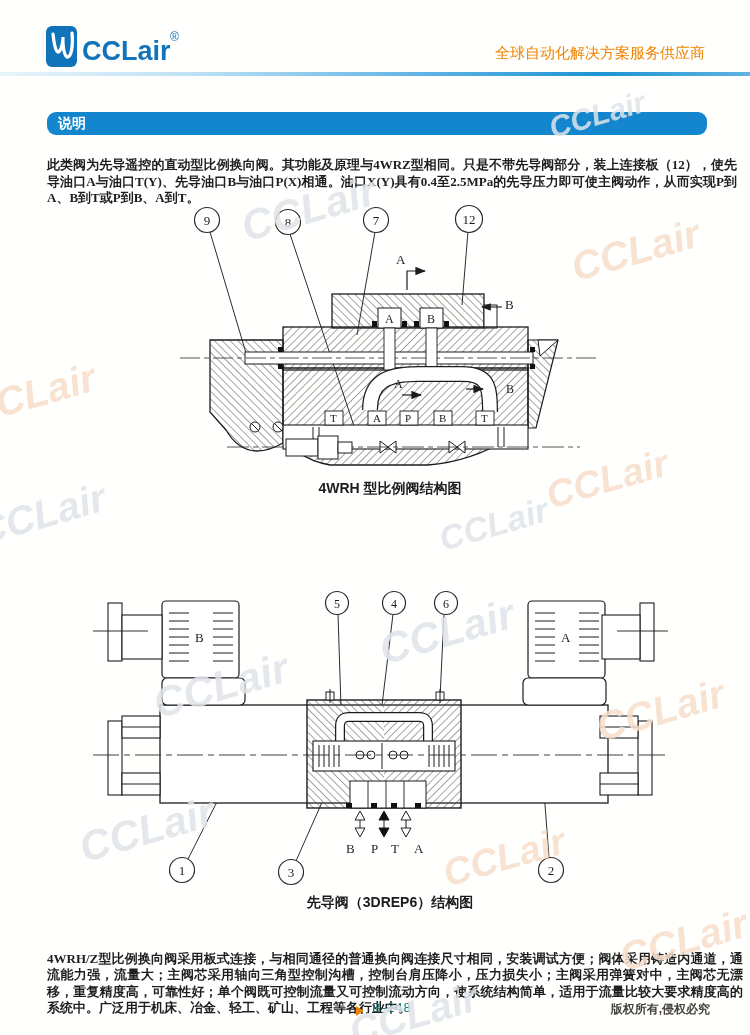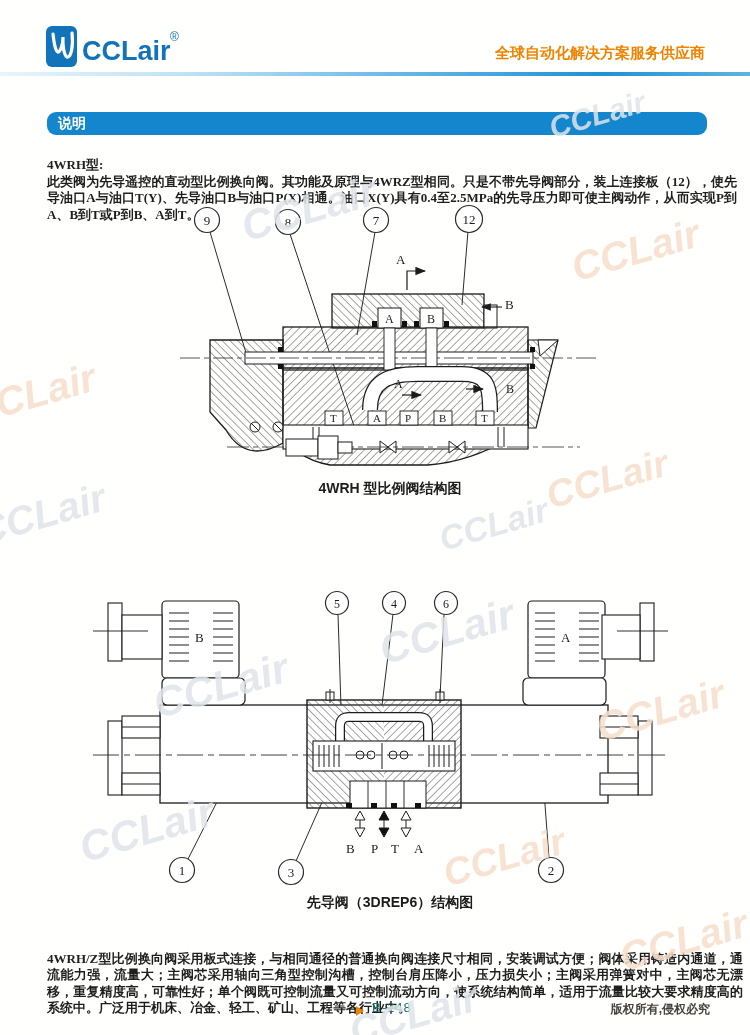--- a/index.html
+++ b/index.html
@@ -4,21 +4,21 @@
 <style>
   html,body{margin:0;padding:0;background:#fff;}
   #page{position:relative;width:750px;height:1035px;background:#fffffe;overflow:hidden;
         font-family:"Liberation Serif","DejaVu Serif",serif;color:#222;padding-left:29px;}
   
   #logo-box{position:absolute;left:46px;top:26px;width:31px;height:41px;border-radius:6px;background:#1173b9;}
   #logo-text{position:absolute;left:82px;top:36px;font-family:"Liberation Sans","DejaVu Sans",sans-serif;
              font-weight:bold;font-size:27px;color:#1173b9;letter-spacing:0px;}
   #logo-reg{position:absolute;left:170px;top:30px;font-size:12px;color:#1173b9;font-family:"Liberation Sans",sans-serif;}
   #tagline{position:absolute;left:300px;top:44px;width:405px;text-align:right;
-           font-family:"Liberation Sans","DejaVu Sans",sans-serif;font-weight:bold;font-size:15px;color:#f08300;}
+           font-family:"Liberation Sans","DejaVu Sans",sans-serif;font-weight:normal;font-size:15px;color:#f08300;}
   #header-rule{position:absolute;left:0;top:72px;width:750px;height:4px;
                background:linear-gradient(90deg,#e8f4fb 0%,#bfe2f5 25%,#63b5e6 55%,#1d93d3 80%,#5fb3e2 100%);}
   
   #section-bar{position:absolute;left:47px;top:112px;width:660px;height:23px;background:#1386cd;border-radius:9px;}
   #section-bar span{display:block;padding-left:11px;line-height:23px;color:#fff;font-size:14px;font-weight:bold;
                     font-family:"Liberation Sans","DejaVu Sans",sans-serif;}
   
   .para{position:absolute;left:47px;width:690px;font-size:13px;line-height:16.5px;color:#1e1e1e;
         text-align:justify;font-weight:600;}
   .para .ph{display:block;}
@@ -57,21 +57,20 @@
   <div id="logo-text">CCLair</div>
   <div id="logo-reg">®</div>
   <div id="tagline">全球自动化解决方案服务供应商</div>
   <div id="header-rule"></div>
 
   <div id="section-bar">
     <span>说明</span>
   </div>
 
   <div class="para" id="para1">
-    <span class="ph">4WRH型:</span>
     <span>此类阀为先导遥控的直动型比例换向阀。其功能及原理与4WRZ型相同。只是不带先导阀部分，装上连接板（12），使先导油口A与油口T(Y)、先导油口B与油口P(X)相通。油口X(Y)具有0.4至2.5MPa的先导压力即可使主阀动作，从而实现P到A、B到T或P到B、A到T。</span>
   </div>
 
   <svg class="diag" style="left:180px;top:198px;" width="420" height="295" viewBox="0 0 420 295">
     <defs>
       <pattern id="h1" width="5.5" height="5.5" patternUnits="userSpaceOnUse" patternTransform="rotate(45)">
         <line x1="0" y1="0" x2="0" y2="5.5" stroke="#4a4a4a" stroke-width="1"></line>
       </pattern>
       <pattern id="h2" width="5.5" height="5.5" patternUnits="userSpaceOnUse" patternTransform="rotate(-45)">
         <line x1="0" y1="0" x2="0" y2="5.5" stroke="#4a4a4a" stroke-width="1"></line>

